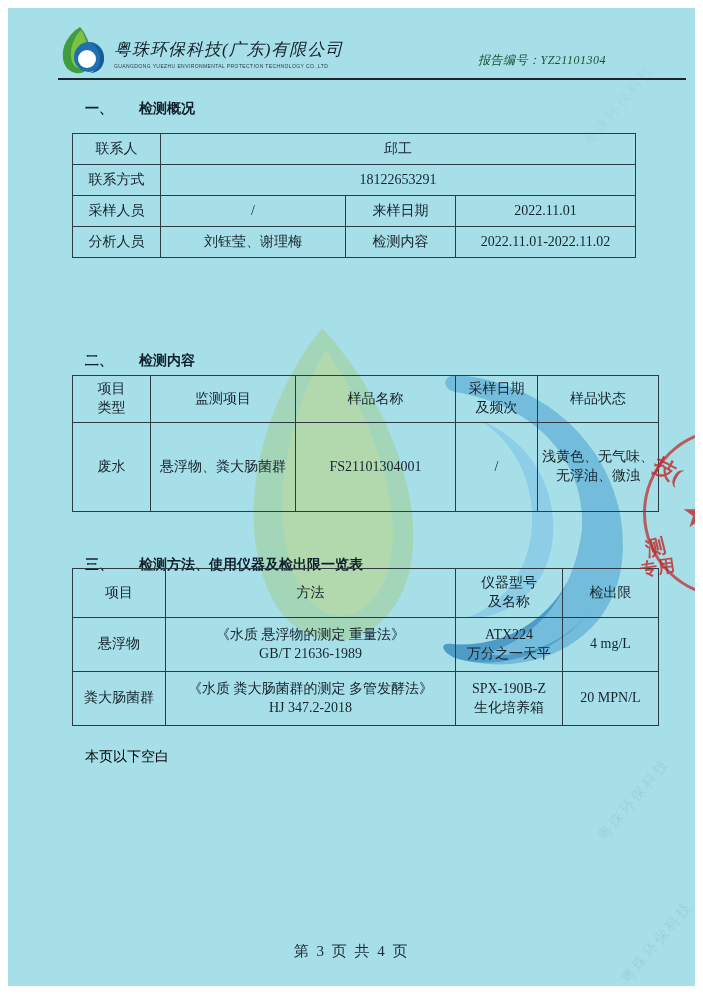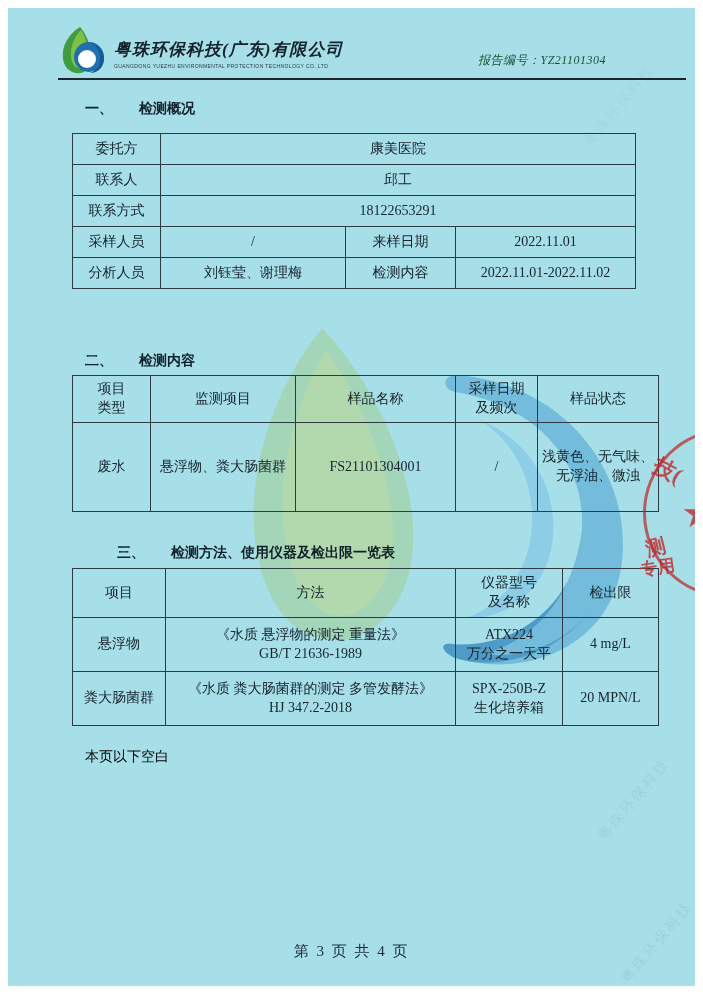--- a/index.html
+++ b/index.html
@@ -8,21 +8,21 @@
     font-family:"Liberation Serif","DejaVu Serif",serif;
   }
   .paper{
     position:absolute;left:8px;top:8px;width:687px;height:978px;
     background:#a7dfe9;overflow:hidden;
   }
   
   .logo{position:absolute;left:52px;top:18px;width:48px;height:52px;}
   .company-block{position:absolute;left:106px;top:30px;}
   .company-cn{
-    font-size:17px;font-weight:bold;font-style:italic;color:#14222b;
+    font-size:17px;font-weight:normal;font-style:italic;color:#14222b;
     letter-spacing:1px;
   }
   .company-en{
     font-size:5px;color:#2a3a44;letter-spacing:.4px;margin-top:2px;
     font-family:"Liberation Sans",sans-serif;
   }
   .report-no{
     position:absolute;left:470px;top:44px;font-size:12px;color:#14532d;
     letter-spacing:.5px;
     font-style:italic;
@@ -117,24 +117,20 @@
   </div>
 
   <table id="tbl-overview">
     <colgroup>
         <col style="width:88px">
         <col style="width:185px">
         <col style="width:110px">
         <col style="width:180px">
       </colgroup>
     <tbody>
-        <tr>
-      <td>委托方</td>
-      <td colspan="3">康美医院</td>
-    </tr>
     <tr>
       <td>联系人</td>
       <td colspan="3">邱工</td>
     </tr>
     <tr>
       <td>联系方式</td>
       <td colspan="3">18122653291</td>
     </tr>
     <tr>
       <td>采样人员</td>
@@ -177,21 +173,21 @@
       <td class="dr">废水</td>
       <td class="dr">悬浮物、粪大肠菌群</td>
       <td class="dr">FS21101304001</td>
       <td class="dr">/</td>
       <td class="dr">浅黄色、无气味、
 无浮油、微浊</td>
     </tr>
   </tbody>
     </table>
 
-  <div class="sec-title" style="top:536px;margin-left:32px;">
+  <div class="sec-title" style="top:548px;">
     <span class="num">三、</span><span>检测方法、使用仪器及检出限一览表</span>
   </div>
 
   <table id="tbl-method">
     <colgroup>
         <col style="width:93px">
         <col style="width:290px">
         <col style="width:107px">
         <col style="width:96px">
       </colgroup>
@@ -208,21 +204,21 @@
       <td class="dr">《水质 悬浮物的测定 重量法》
 GB/T 21636-1989</td>
       <td class="dr">ATX224
 万分之一天平</td>
       <td class="dr">4 mg/L</td>
     </tr>
     <tr>
       <td class="dr">粪大肠菌群</td>
       <td class="dr">《水质 粪大肠菌群的测定 多管发酵法》
 HJ 347.2-2018</td>
-      <td class="dr">SPX-250B-Z
+      <td class="dr">SPX-190B-Z
 生化培养箱</td>
       <td class="dr">20 MPN/L</td>
     </tr>
   </tbody>
     </table>
 
   <div class="blank-note">本页以下空白</div>
 
   <div class="stamp">
     <div class="stamp-circle"></div>

